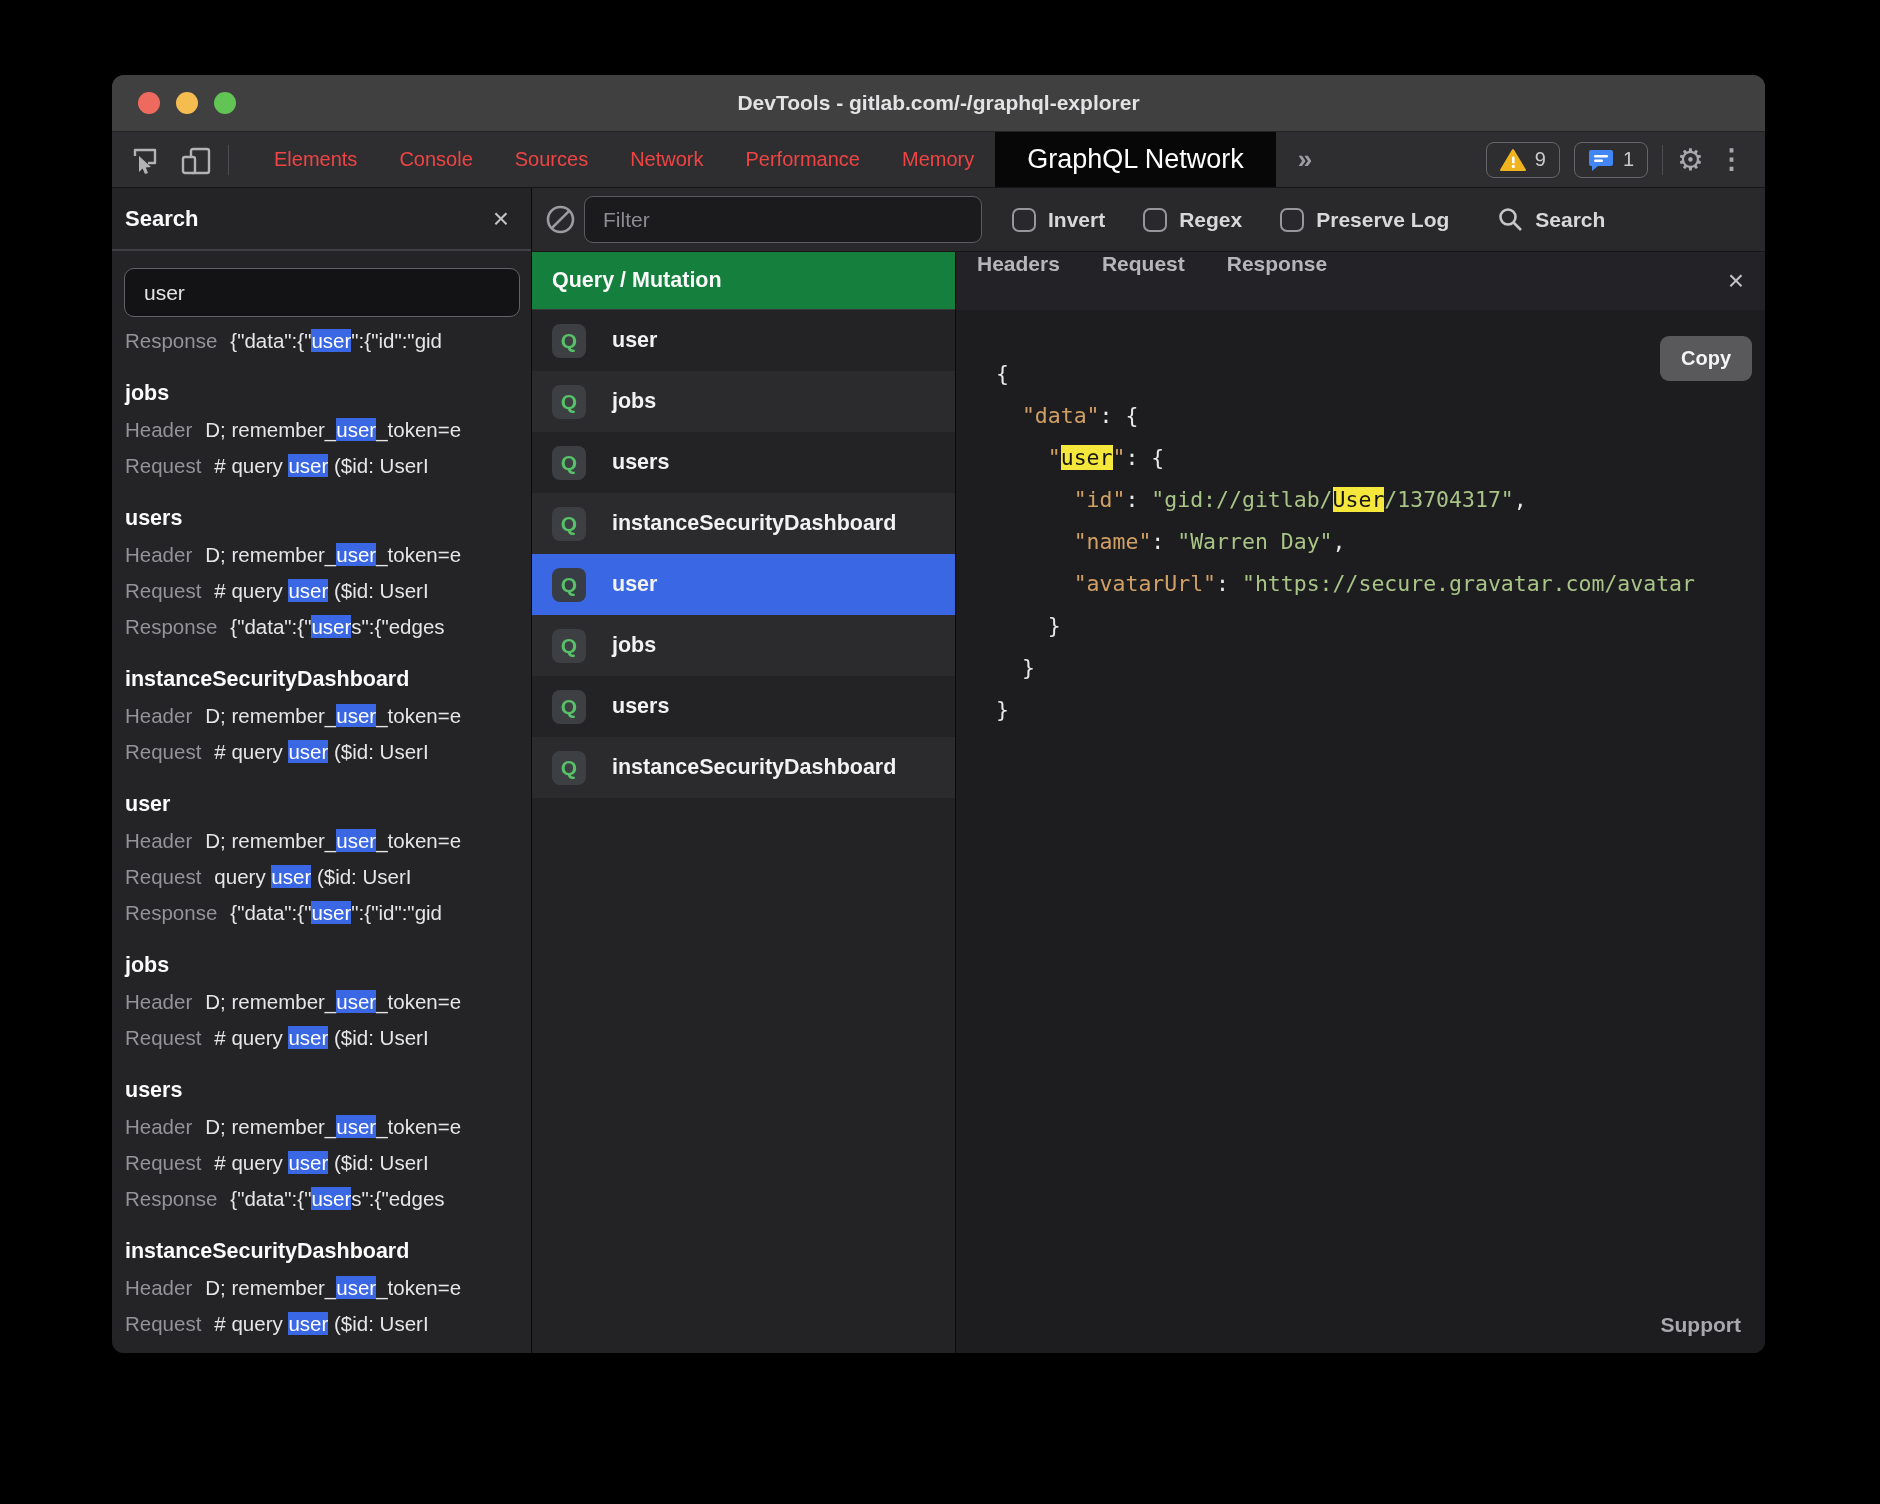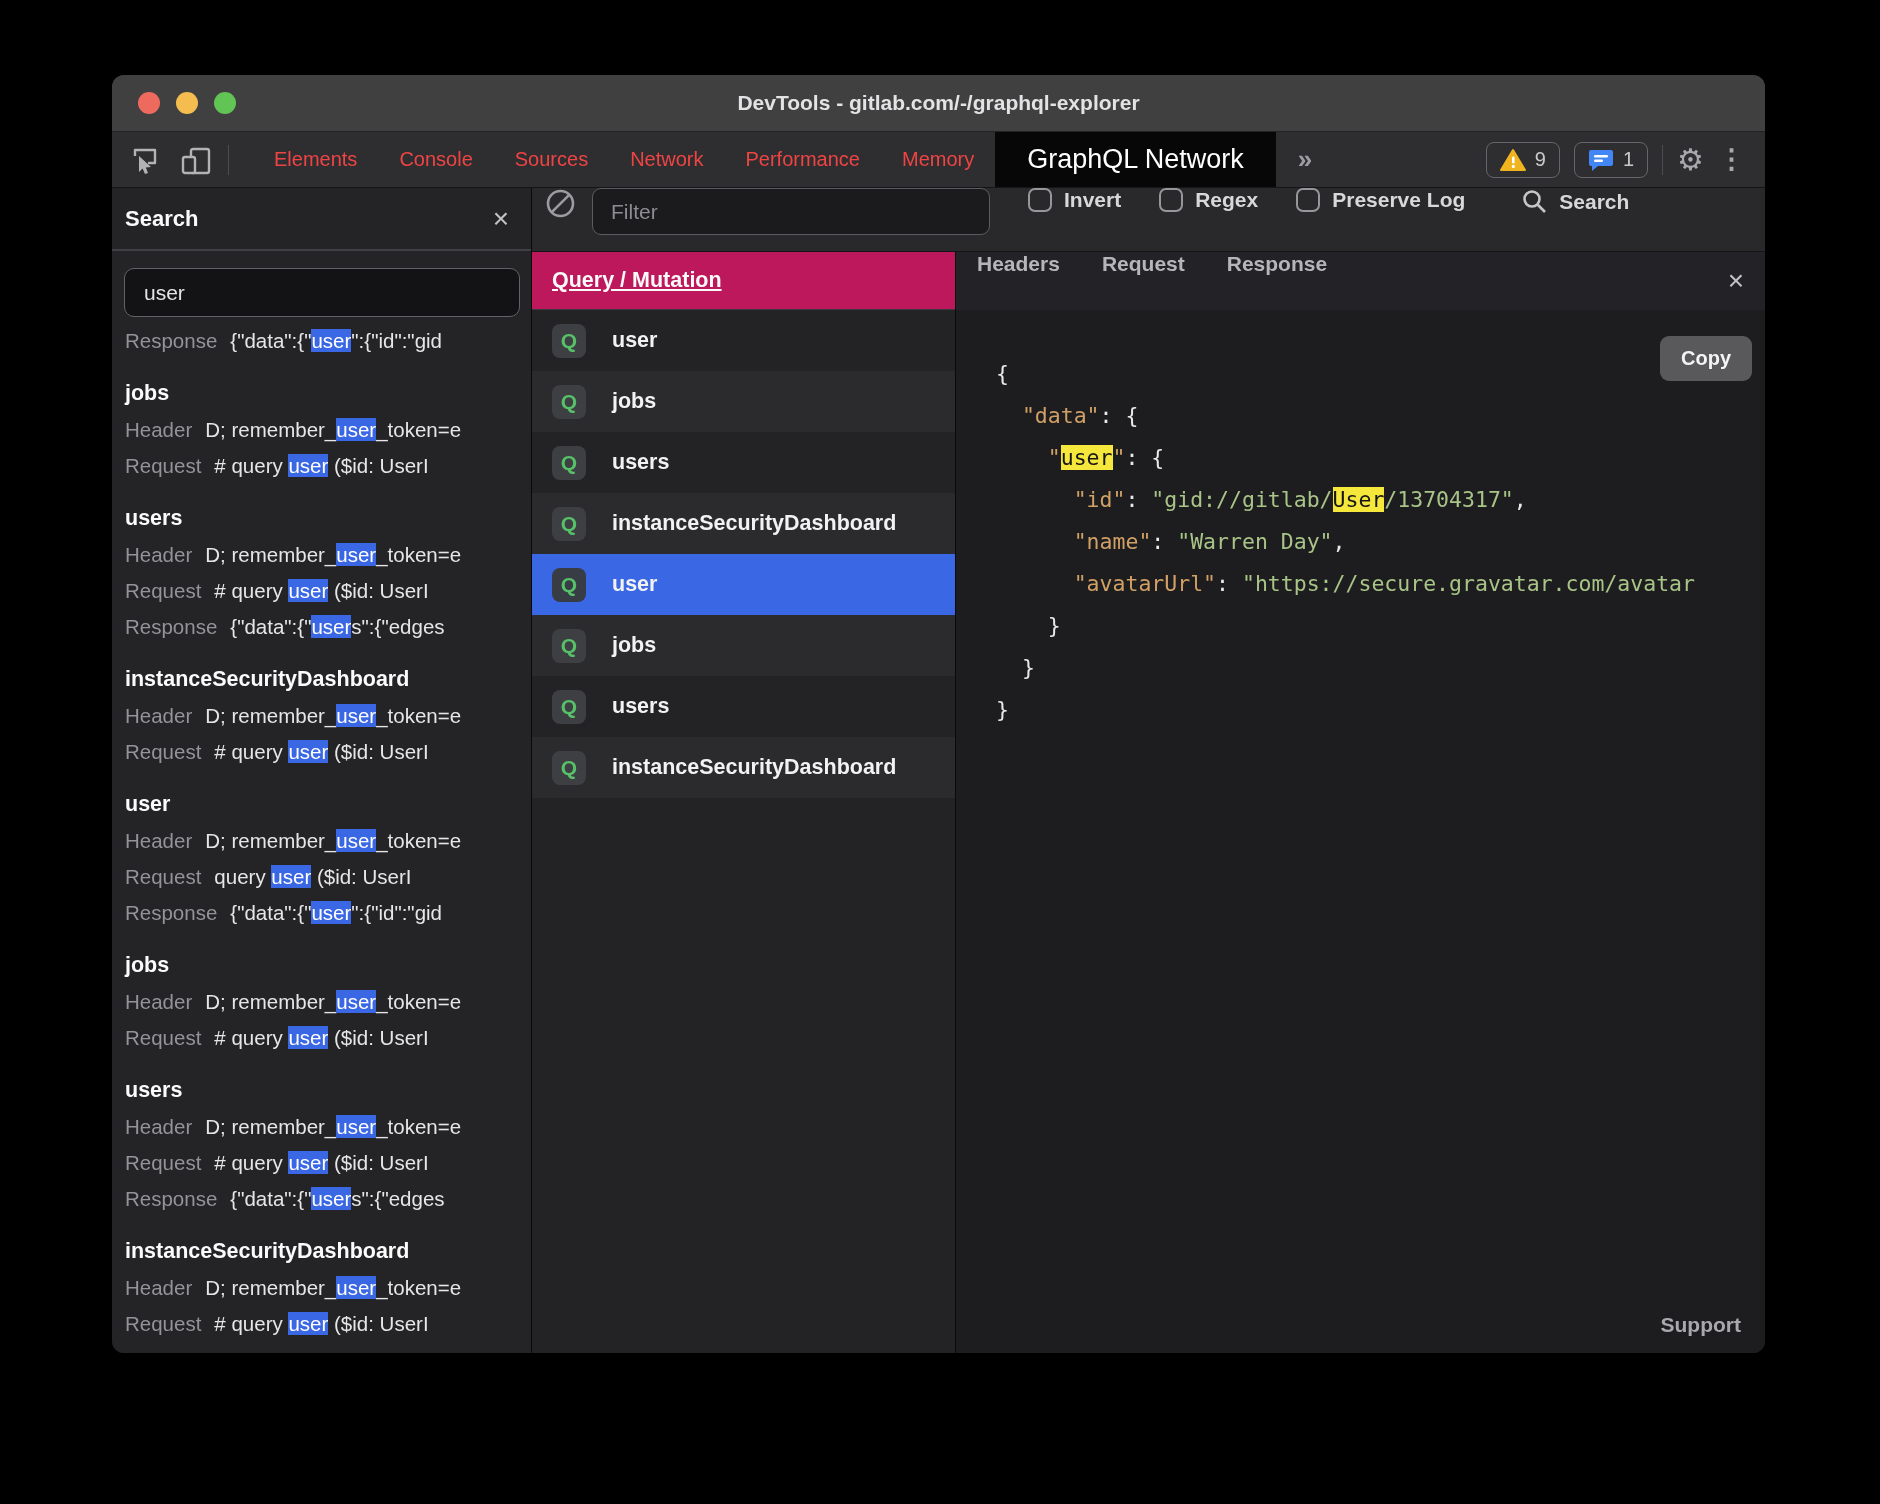--- a/index.html
+++ b/index.html
@@ -51,41 +51,41 @@
   .results { flex:1 1 auto; overflow:hidden; padding:0 10px 0 13px; min-height:0; }
   .clipped { height:30px; overflow:hidden; display:flex; align-items:flex-end; }
   .sline { line-height:36px; font-size:20.5px; color:#e6e6e8; white-space:nowrap; overflow:hidden; }
   .slabel { color:#939398; margin-right:13px; }
   .hl { background:#3a67e4; color:#ffffff; }
   .group { margin-top:15px; }
   .gtitle { color:#fbfbfb; font-size:21.5px; font-weight:700; line-height:38px; white-space:nowrap; }
 
   
   .filterbar { height:64px; flex:0 0 auto; background:#29292c; border-bottom:1px solid #141416;
-               display:flex; align-items:flex-start; padding:0 24px 0 13px; gap:16px; }
+               display:flex; align-items:center; padding:0 24px 0 13px; gap:8px; }
   .ban { flex:0 0 auto; display:flex; align-items:center; }
   .filter-input { width:398px; height:47px; background:#1b1b1e; border:1.5px solid #5c5c60; border-radius:9px;
                   color:#e4e4e6; font-size:21px; padding:0 18px; outline:none; flex:0 0 auto; font-family:"Liberation Sans",sans-serif;}
   .filter-input::placeholder { color:#8d8d91; }
   .search-input::placeholder { color:#8d8d91; }
   .checks { display:flex; align-items:center; gap:38px; margin-left:22px; }
   .check { display:flex; align-items:center; gap:12px; }
   .box { width:24px; height:24px; border:2px solid #97979b; border-radius:7px; background:transparent; }
   .cl { color:#d8d8da; font-size:21px; font-weight:600; }
   .fsearch { display:flex; align-items:center; gap:11px; margin-left:40px; }
   .fsearch .cl { font-weight:600; }
 
   
   .split { flex:1 1 auto; display:flex; min-height:0; }
   .col-mid { width:423px; flex:0 0 auto; background:#232326; display:flex; flex-direction:column; margin-right:1px; min-height:0;}
   .col-right { flex:1 1 auto; background:#1d1d20; display:flex; flex-direction:column; min-width:0; min-height:0;}
 
   
   .list-head { height:58px; flex:0 0 auto; display:flex; align-items:center; padding:0 20px;
-               color:#fafafa; font-size:21.5px; font-weight:700; border-bottom:1px solid #39393d; background:#be185d;text-decoration:underline; }
+               color:#fafafa; font-size:21.5px; font-weight:700; border-bottom:1px solid #39393d; background:#15803d; }
   .rows { flex:1 1 auto; overflow:hidden; }
   .row { height:61px; display:flex; align-items:center; gap:26px; padding:0 20px; background:#232326; }
   .row.alt { background:#2b2b2e; }
   .row.selected { background:#3a67e4; }
   .qb { width:34px; height:34px; flex:0 0 auto; border-radius:8px; background:#3e3f42; color:#56c168;
         font-weight:700; font-size:21px; display:flex; align-items:center; justify-content:center; }
   .row.selected .qb { background:#383c44; }
   .rl { color:#f2f2f4; font-size:21.5px; font-weight:700; white-space:nowrap; }
 
   

